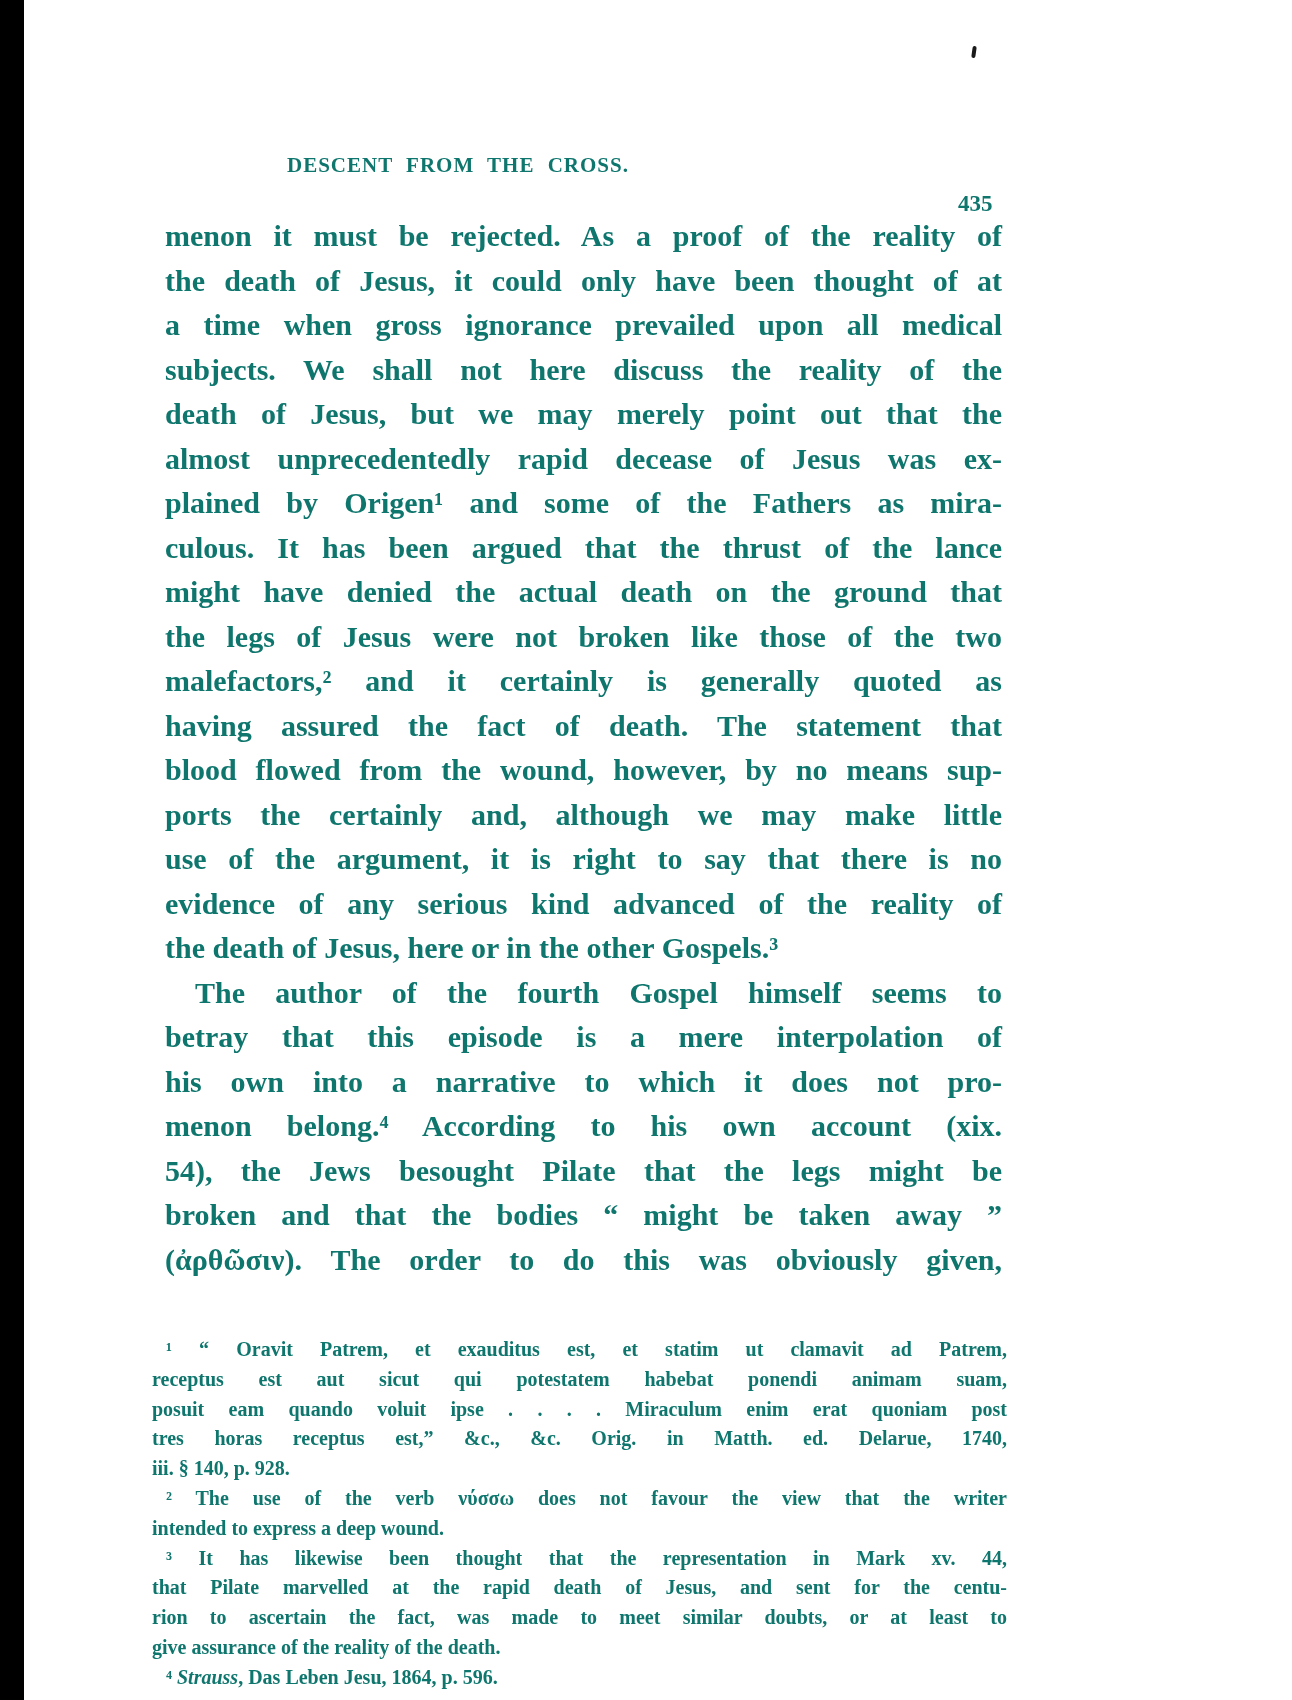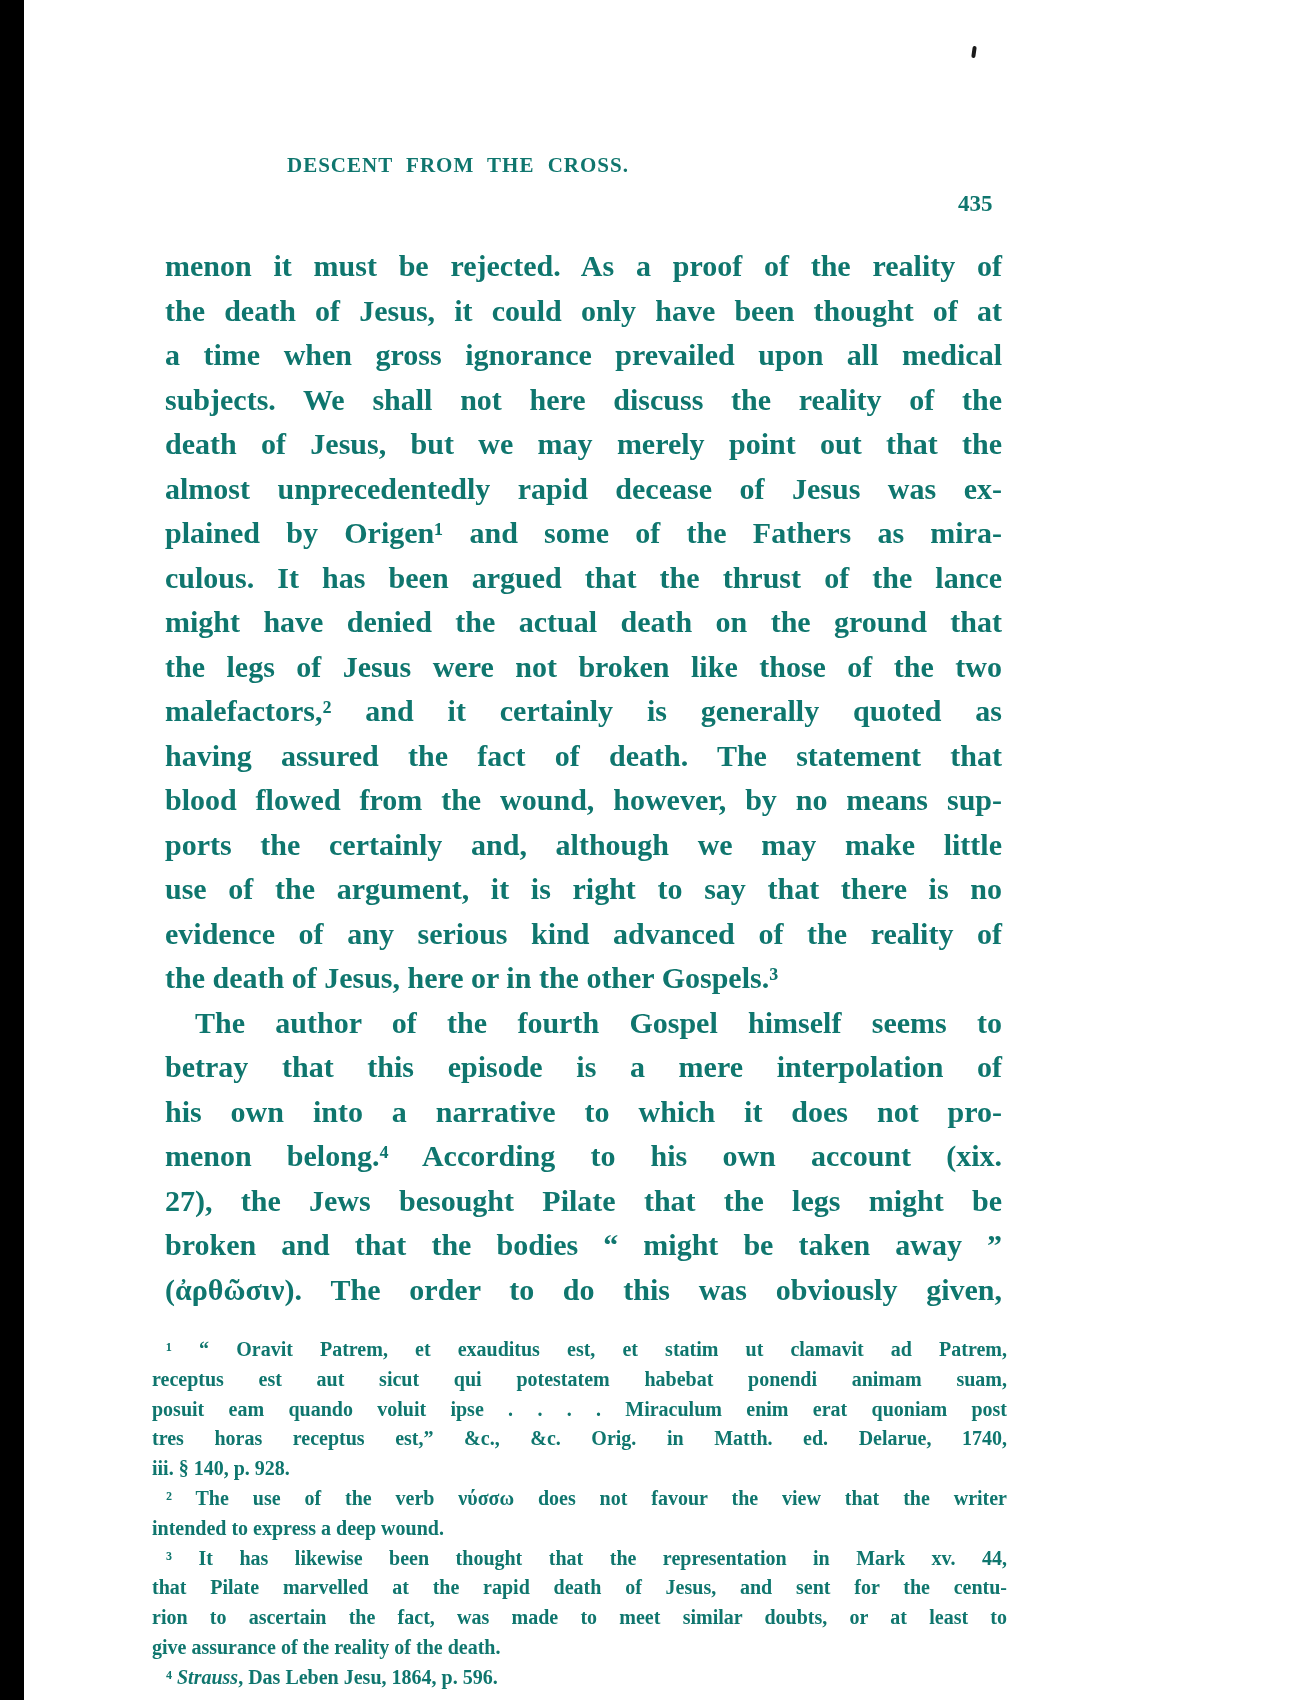--- a/index.html
+++ b/index.html
@@ -42,21 +42,20 @@
     font-weight: bold;
     margin-top: 40px;
   }
   .body-text {
     position: absolute;
     left: 165px; top: 214px;
     width: 837px;
     font-size: 30px;
     font-weight: bold;
     line-height: 44.5px;
-    margin-top: 30px;
   }
   .body-text .line {
     text-align: justify;
     text-align-last: justify;
     height: 44.5px;
     white-space: nowrap;
   }
   .body-text .line.last { text-align-last: left; white-space: normal; }
   .body-text .line.indent { text-indent: 30px; }
   .footnotes {
@@ -103,21 +102,21 @@
       <div class="line">having assured the fact of death.  The statement that</div>
       <div class="line">blood flowed from the wound, however, by no means sup-</div>
       <div class="line">ports the certainly and, although we may make little</div>
       <div class="line">use of the argument, it is right to say that there is no</div>
       <div class="line">evidence of any serious kind advanced of the reality of</div>
       <div class="line last">the death of Jesus, here or in the other Gospels.³</div>
       <div class="line indent">The author of the fourth Gospel himself seems to</div>
       <div class="line">betray that this episode is a mere interpolation of</div>
       <div class="line">his own into a narrative to which it does not pro-</div>
       <div class="line">menon belong.⁴  According to his own account (xix.</div>
-      <div class="line">27), the Jews besought Pilate that the legs might be</div>
+      <div class="line">54), the Jews besought Pilate that the legs might be</div>
       <div class="line">broken and that the bodies “ might be taken away ”</div>
       <div class="line">(ἀρθῶσιν).  The order to do this was obviously given,</div>
     </div>
 
   <div class="footnotes">
       <div class="line indent">¹ “ Oravit Patrem, et exauditus est, et statim ut clamavit ad Patrem,</div>
       <div class="line">receptus est aut sicut qui potestatem habebat ponendi animam suam,</div>
       <div class="line">posuit eam quando voluit ipse . . . .  Miraculum enim erat quoniam post</div>
       <div class="line">tres horas receptus est,” &amp;c., &amp;c.  Orig. in Matth. ed. Delarue, 1740,</div>
       <div class="line last">iii. § 140, p. 928.</div>

